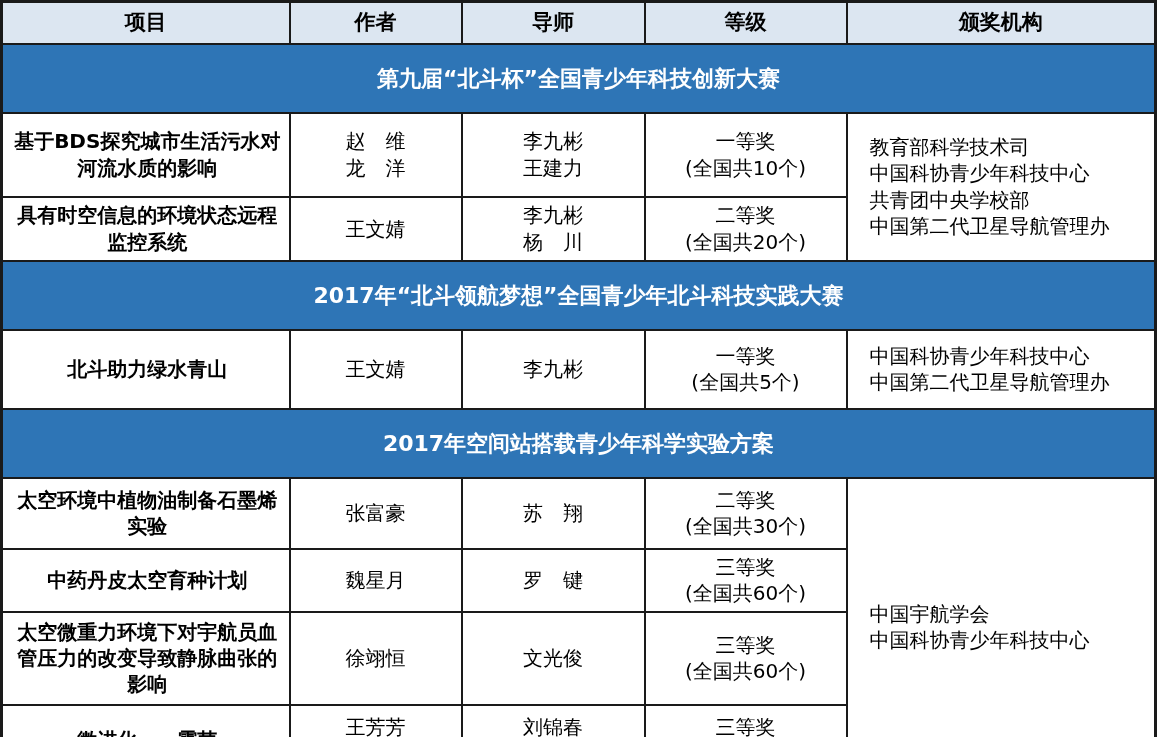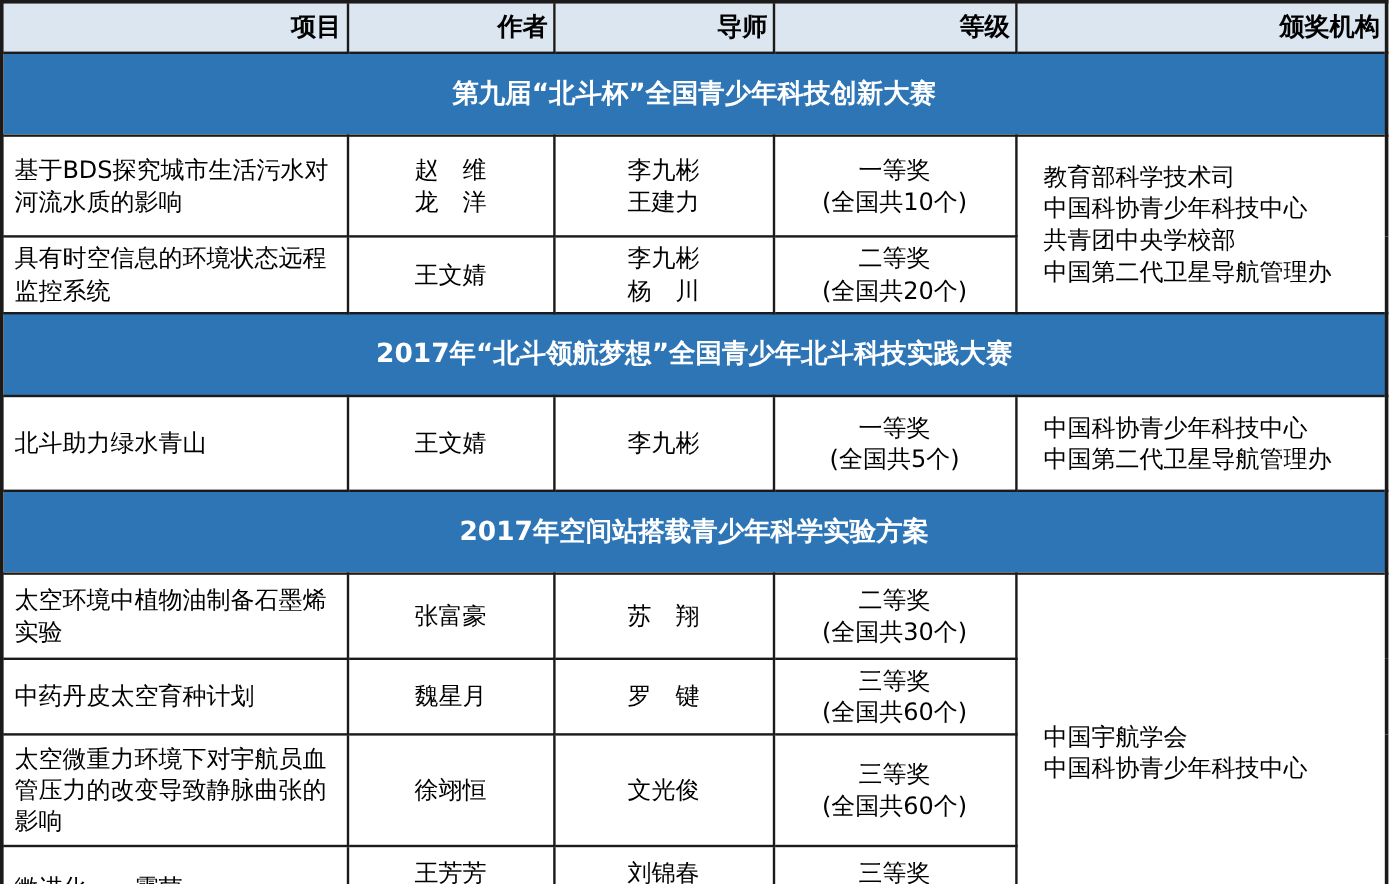--- a/index.html
+++ b/index.html
@@ -17,32 +17,32 @@
     vertical-align: middle;
     font-size: 20px;
     line-height: 1.32;
     white-space: pre-line;
     overflow: hidden;
   }
   th.colhead {
     background: var(--header-bg, #dce6f1);
     font-weight: bold;
     font-size: 21px;
-    text-align: right;
+    text-align: center;
     padding: 6px 4px;
   }
   tr.section-bar td {
     background: var(--section-bar, #2e75b6);
     color: #ffffff;
     font-weight: bold;
     font-size: 22px;
     text-align: center;
     padding: 19px 4px;
   }
-  td.project { text-align: left; padding-left: 9px; }
+  td.project { text-align: center; padding-left: 9px; font-weight: bold; }
   td.center  { text-align: center; }
   td.agency  { text-align: left; padding-left: 22px; }
 </style>
 </head>
 <body>
 
 <table class="awards">
   <colgroup>
     <col style="width:288px">
     <col style="width:172px">

